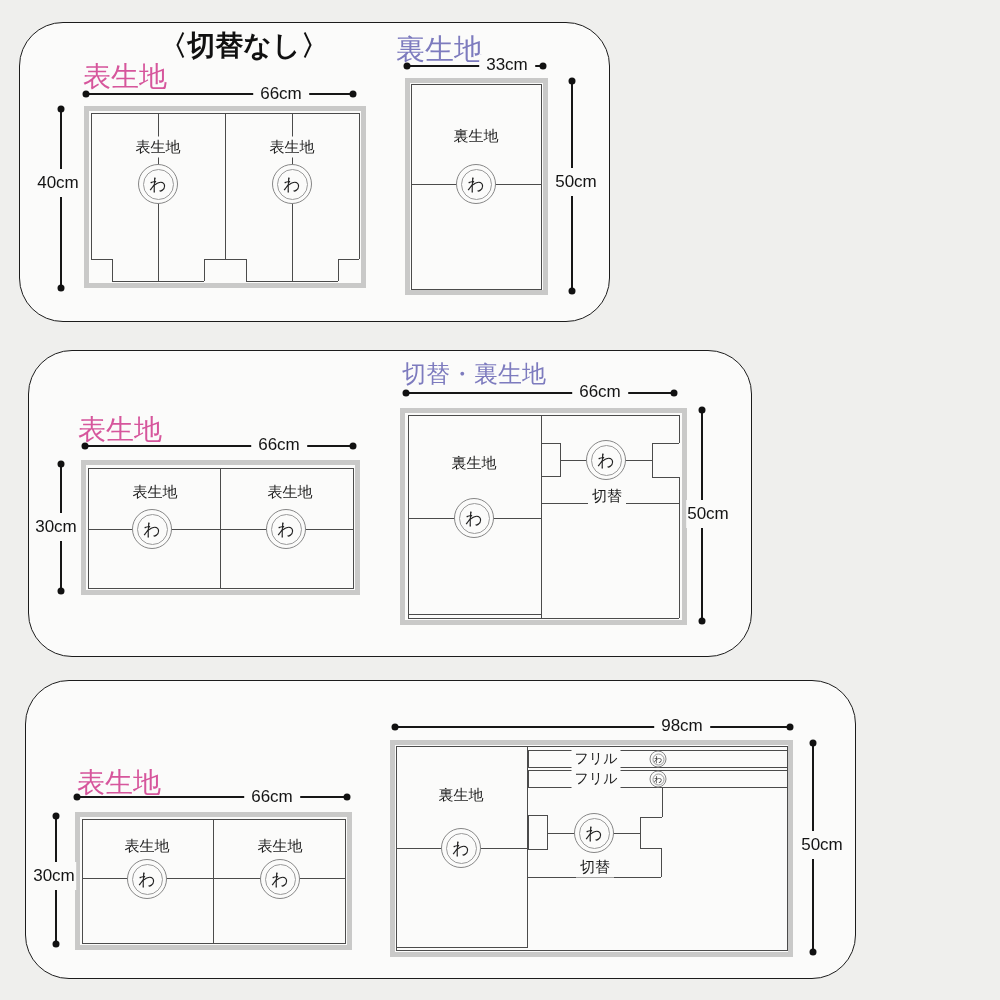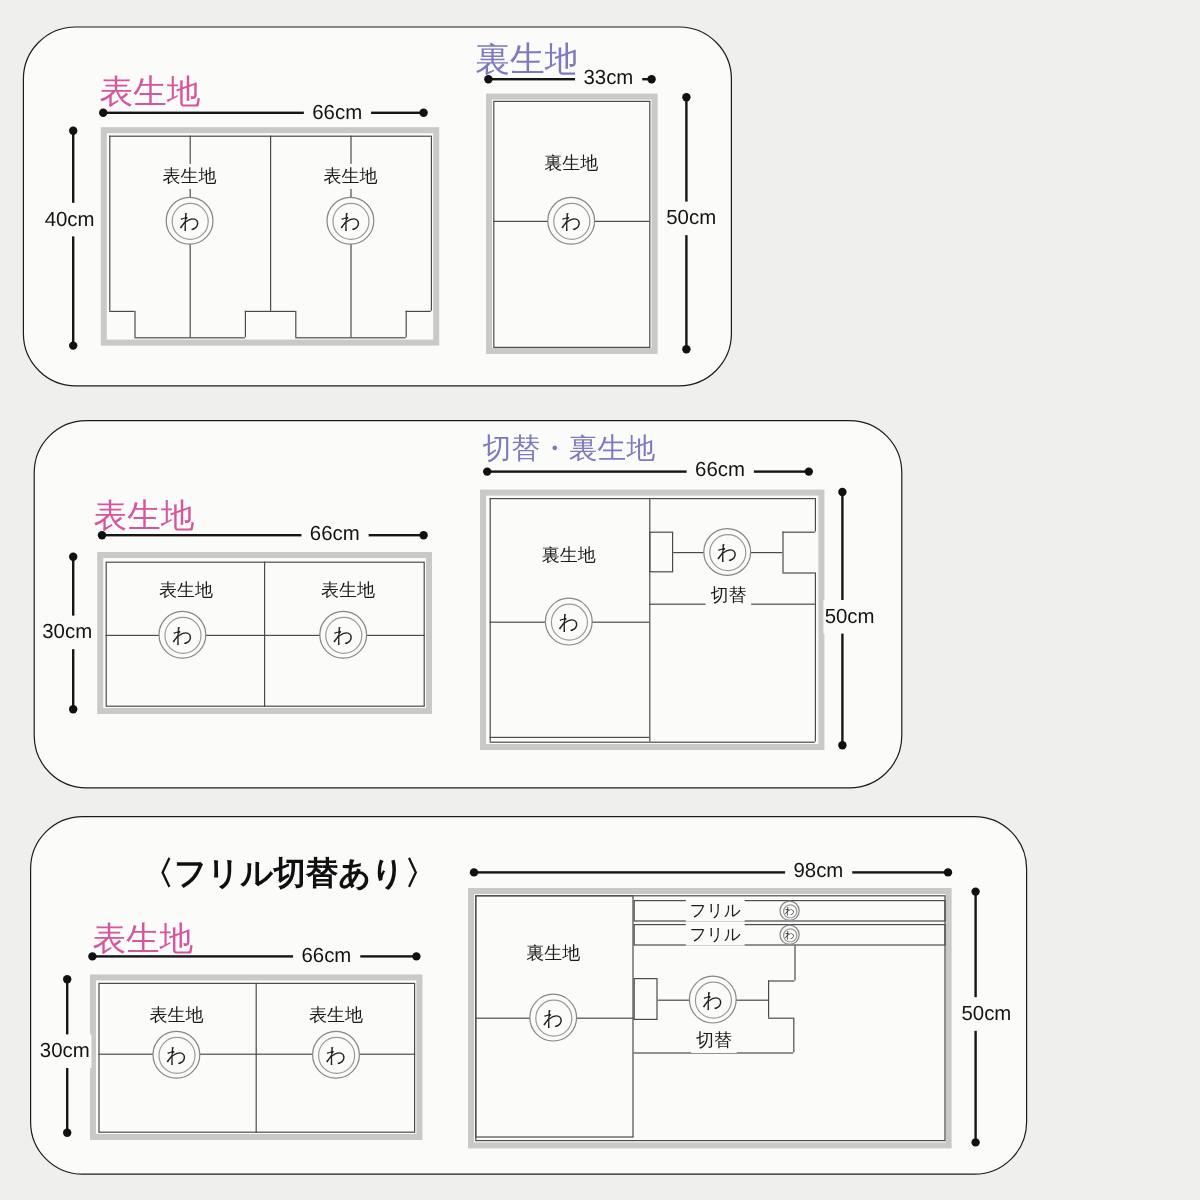--- a/index.html
+++ b/index.html
@@ -38,20 +38,21 @@
 </head>
 <body>
 
 <div class="stage">
 
   <div class="panel" style="left:19px;top:22px;width:591px;height:300px"></div>
   <div class="panel" style="left:28px;top:350px;width:724px;height:307px"></div>
   <div class="panel" style="left:25px;top:680px;width:831px;height:299px"></div>
 
 
+  <div class="head" style="left:244px;top:27px;font-size:28px">〈切替なし〉</div>
   <div class="flabel pink" style="left:83px;top:58px;font-size:28px">表生地</div>
 
   <div class="dl" style="left:86px;top:93px;width:267px"></div>
   <div class="dot" style="left:86px;top:94px"></div>
   <div class="dot" style="left:353px;top:94px"></div>
   <div class="dimtxt" style="left:281px;top:94px">66cm</div>
 
   <div class="dv" style="left:60px;top:108px;height:181px"></div>
   <div class="dot" style="left:61px;top:109px"></div>
   <div class="dot" style="left:61px;top:288px"></div>
@@ -151,21 +152,20 @@
   <div class="hl" style="left:625px;top:460px;width:27px"></div>
   <div class="plabel" style="left:474px;top:463px">裏生地</div>
   <div class="wa" style="left:474px;top:518px">
       <span>わ</span>
     </div>
   <div class="wa" style="left:606px;top:460px">
       <span>わ</span>
     </div>
   <div class="plabel" style="left:607px;top:496px">切替</div>
 
-  <div class="head" style="left:241px;top:710px;font-size:27px">〈フリル切替あり〉</div>
   <div class="flabel pink" style="left:77px;top:764px;font-size:28px">表生地</div>
 
   <div class="dl" style="left:76px;top:796px;width:272px"></div>
   <div class="dot" style="left:77px;top:797px"></div>
   <div class="dot" style="left:347px;top:797px"></div>
   <div class="dimtxt" style="left:272px;top:797px">66cm</div>
   <div class="dv" style="left:55px;top:815px;height:130px"></div>
   <div class="dot" style="left:56px;top:816px"></div>
   <div class="dot" style="left:56px;top:944px"></div>
   <div class="dimtxt v" style="left:54px;top:876px">30cm</div>

